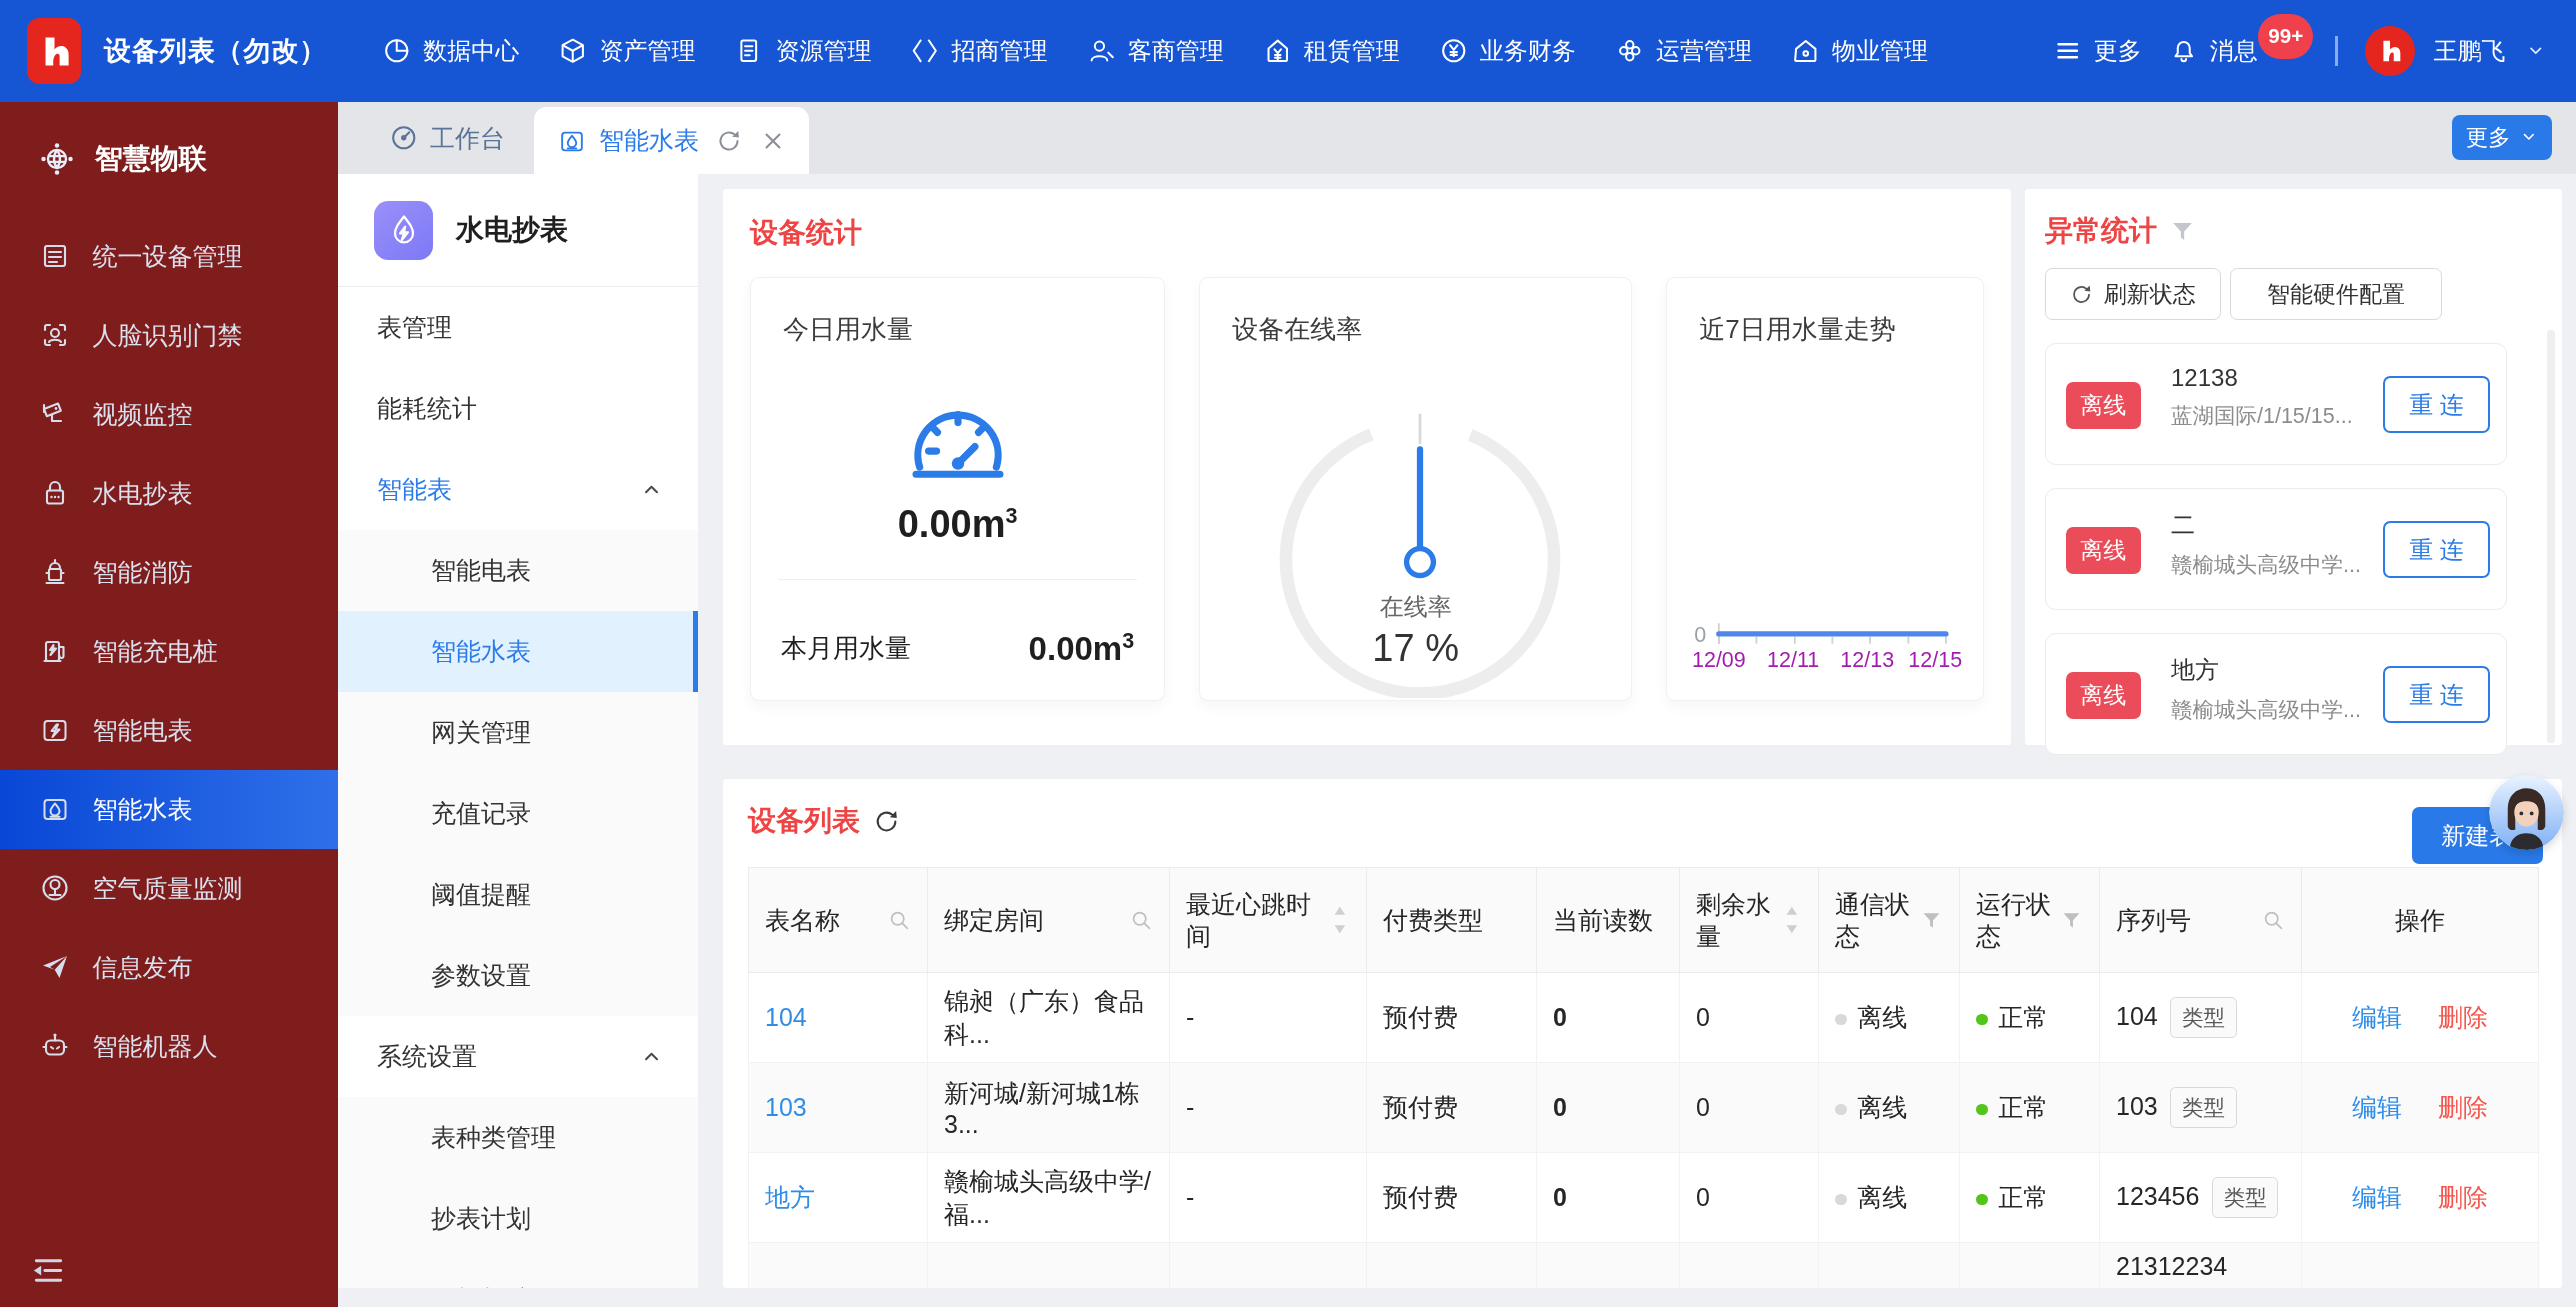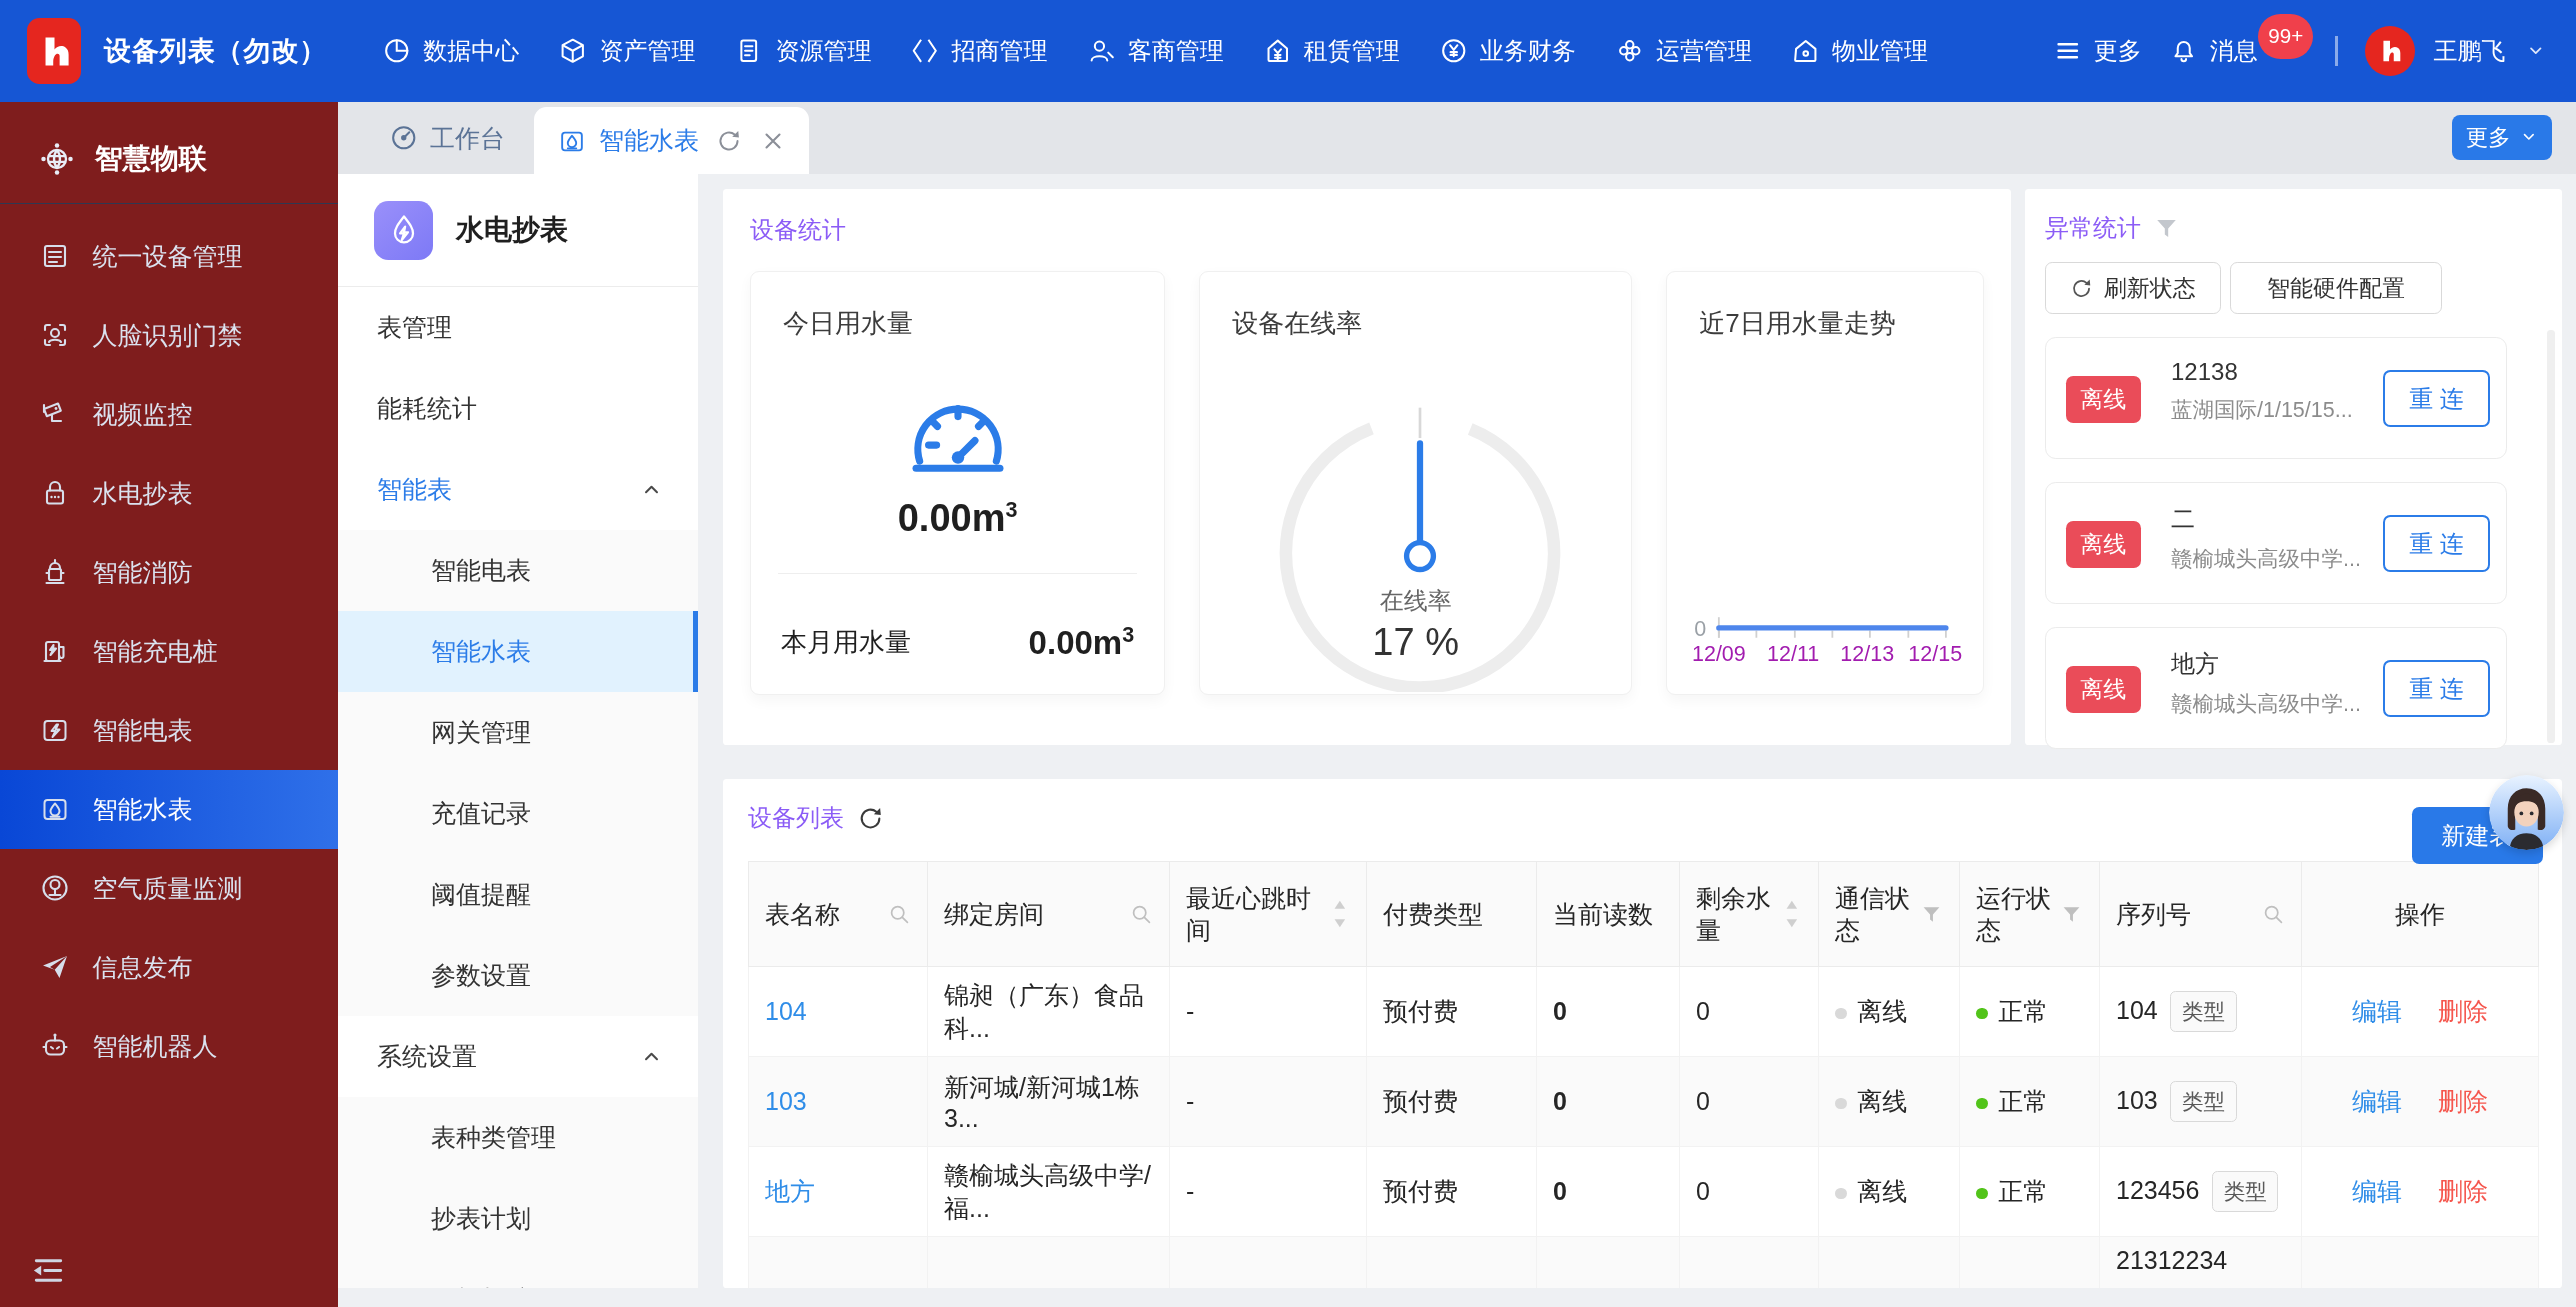--- a/index.html
+++ b/index.html
@@ -9,21 +9,21 @@
   
   .topbar{height:102px;background:#1656d4;display:flex;align-items:center;padding:0 30px 0 27px;color:#fff;position:relative;z-index:50}
   .brand-wrap{display:flex;align-items:center;gap:23px}
   .logo{width:54px;height:66px;border-radius:12.5px;background:#e5261f;display:flex;align-items:center;justify-content:center}
   .brand{font-size:27px;font-weight:bold;letter-spacing:0.9px;white-space:nowrap}
   .topnav{display:flex;align-items:center;gap:39px;margin-left:55px}
   .nav-item{display:flex;align-items:center;gap:11.6px;font-size:24px;white-space:nowrap;cursor:pointer}
   .nav-item .ic{width:29.5px;height:29.5px;color:#fff}
   .top-right{margin-left:auto;display:flex;align-items:center;gap:27px}
   .msg-wrap{position:relative;padding-right:50px}
-  .msg-badge{position:absolute;top:-21.5px;right:-5.4px;background:#f0404b;color:#fff;border-radius:894px;min-width:55px;height:45px;display:flex;align-items:center;justify-content:center;font-size:20.6px;font-weight:normal}
+  .msg-badge{position:absolute;top:-21.5px;right:-5.4px;background:#f0404b;color:#fff;border-radius:894px;min-width:55px;height:45px;display:flex;align-items:center;justify-content:center;font-size:20.6px;font-weight:bold}
   .vdiv{width:2.7px;height:30px;background:rgba(255,255,255,.5)}
   .user{display:flex;align-items:center;gap:19px;font-size:24px}
   .user-avatar{width:50px;height:50px;border-radius:50%;background:#e5261f;display:flex;align-items:center;justify-content:center}
   
   .app{display:flex;height:1206px}
   .sidebar{width:338px;background:#7f1d1d;flex-shrink:0;position:relative;color:#dbe2ef}
   .side-header{height:88px;margin-top:12.5px;display:flex;align-items:center;gap:19.7px;padding-left:39px;color:#fff;font-size:28px;font-weight:bold}
   .side-header .ic{width:36px;height:36px;color:#e8edf7}
   .side-divider{height:1.8px;background:#2e3852;margin-bottom:12.5px}
   .side-item{height:79px;display:flex;align-items:center;gap:21.5px;padding-left:39px;font-size:25px;cursor:pointer}
@@ -51,21 +51,21 @@
   .sub-item{height:81px;display:flex;align-items:center;padding-left:39px;font-size:25px;color:#333;position:relative;cursor:pointer}
   .sub-item.l2{padding-left:93px;background:#fafafa}
   .sub-item.hl{color:#2b7ce8}
   .sub-item .chev{position:absolute;right:34px;width:25px;height:25px;color:#4a4a4a}
   .sub-item.active{background:#e1f2fe;color:#2b7ce8}
   .sub-item.active::after{content:"";position:absolute;right:0;top:0;bottom:0;width:5.4px;background:#2b7ce8}
   .main{position:absolute;left:385px;top:15px;right:14.3px}
   .row1{display:flex;gap:14.3px}
   .panel{background:#fff;border-radius:3.6px}
   .stats-panel{width:1288px;height:556px;padding:25px 27px;flex-shrink:0}
-  .sec-title{font-size:24px;font-weight:normal;color:#8b5cf6;display:flex;align-items:center;gap:12.5px}
+  .sec-title{font-size:28px;font-weight:bold;color:#ef4444;display:flex;align-items:center;gap:12.5px}
   .cards{display:flex;gap:34px;margin-top:25px}
   .card{border:1.8px solid #f0f0f0;border-radius:9px;box-shadow:0 5.4px 14.3px rgba(0,0,0,.04);position:relative;height:424px;background:#fff}
   .card h3{position:absolute;top:34px;left:32px;font-size:26px;font-weight:normal;color:#3c3c3c}
   .card.water{width:418px}.card.online{width:436px}.card.trend{width:320px}
   .gauge-ico{position:absolute;top:114px;left:50%;transform:translateX(-50%)}
   .value-big{position:absolute;top:225px;left:0;right:0;text-align:center;font-size:38px;font-weight:bold;color:#1f1f1f}
   .value-big sup,.w-val sup{font-size:21.5px;vertical-align:super}
   .w-div{position:absolute;left:27px;right:27px;top:301px;border-top:1.8px solid #eee}
   .w-foot{position:absolute;left:30px;right:30px;top:351px;display:flex;justify-content:space-between;align-items:center}
   .w-foot .lbl{font-size:26px;color:#1f1f1f}

